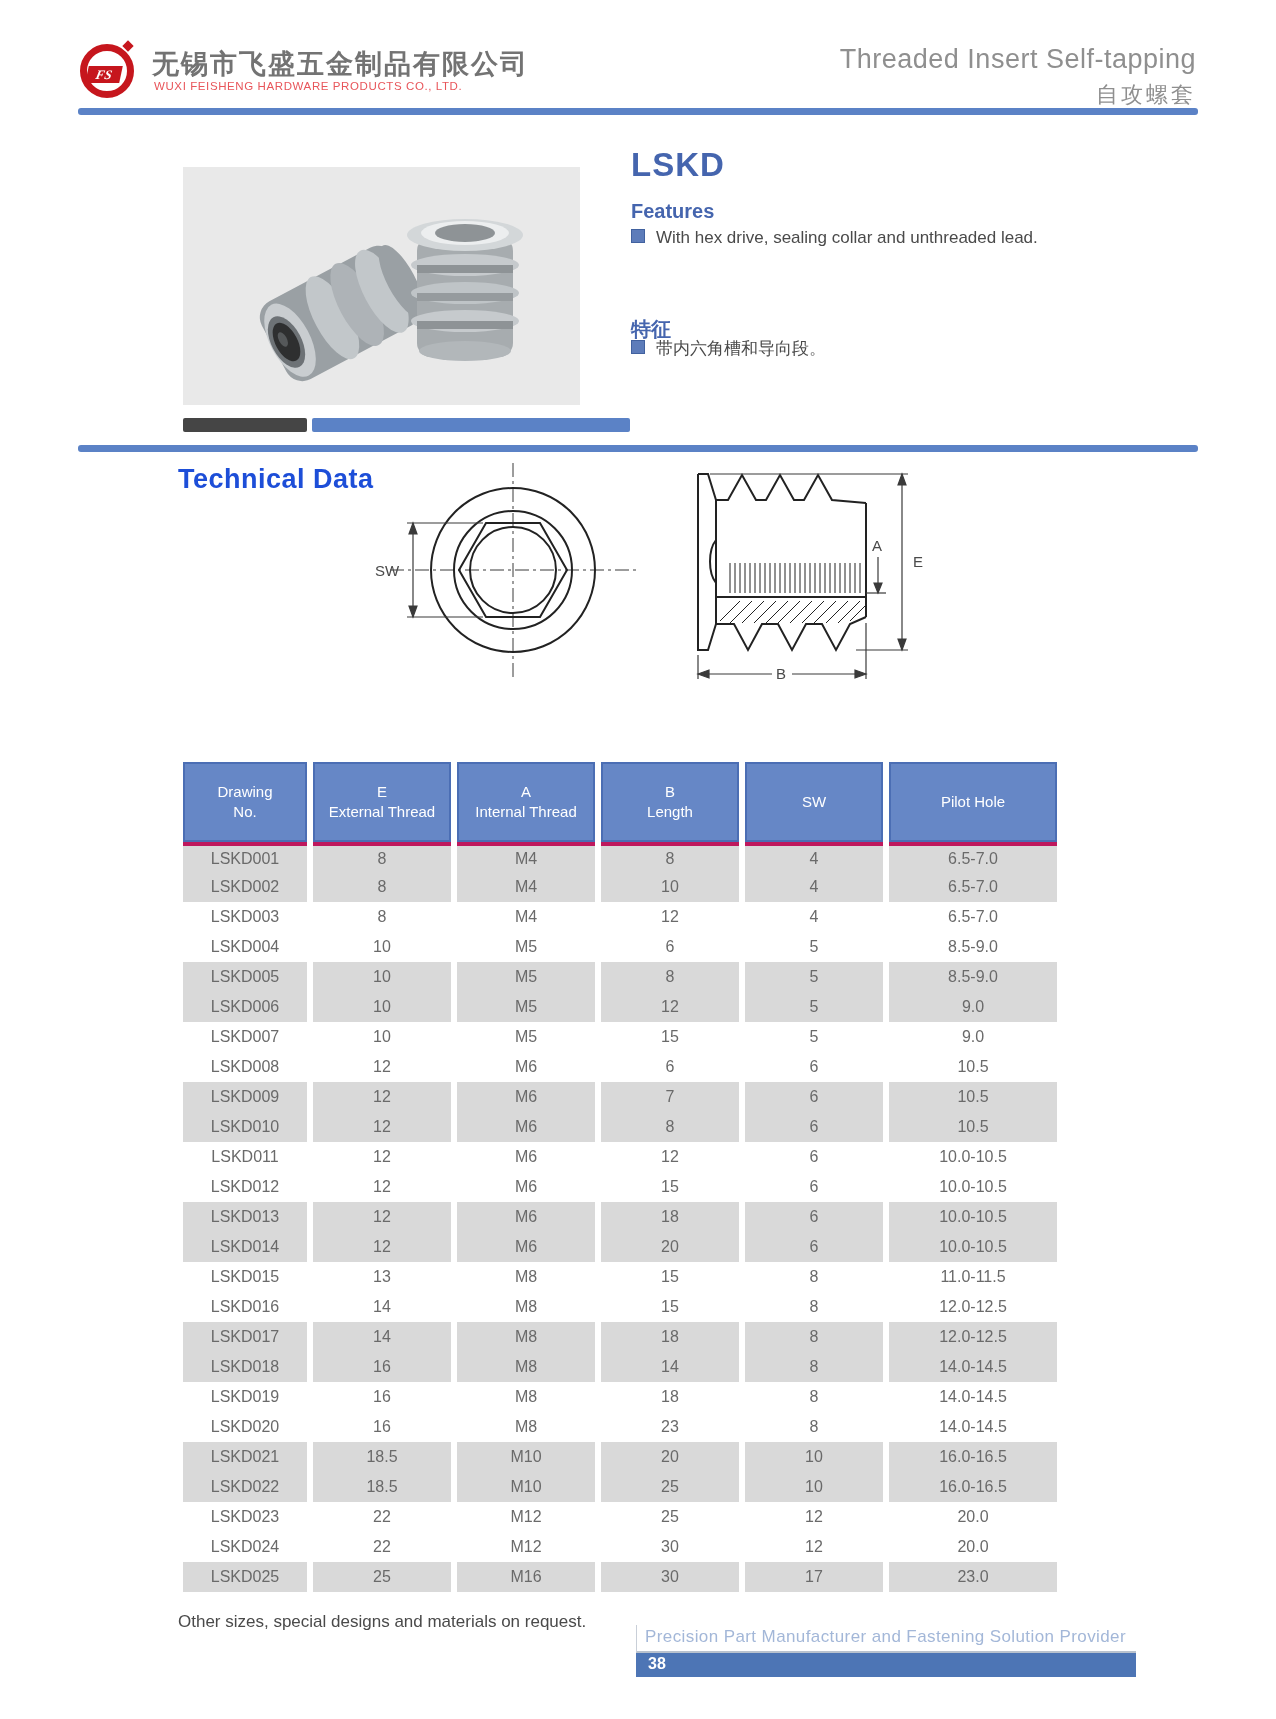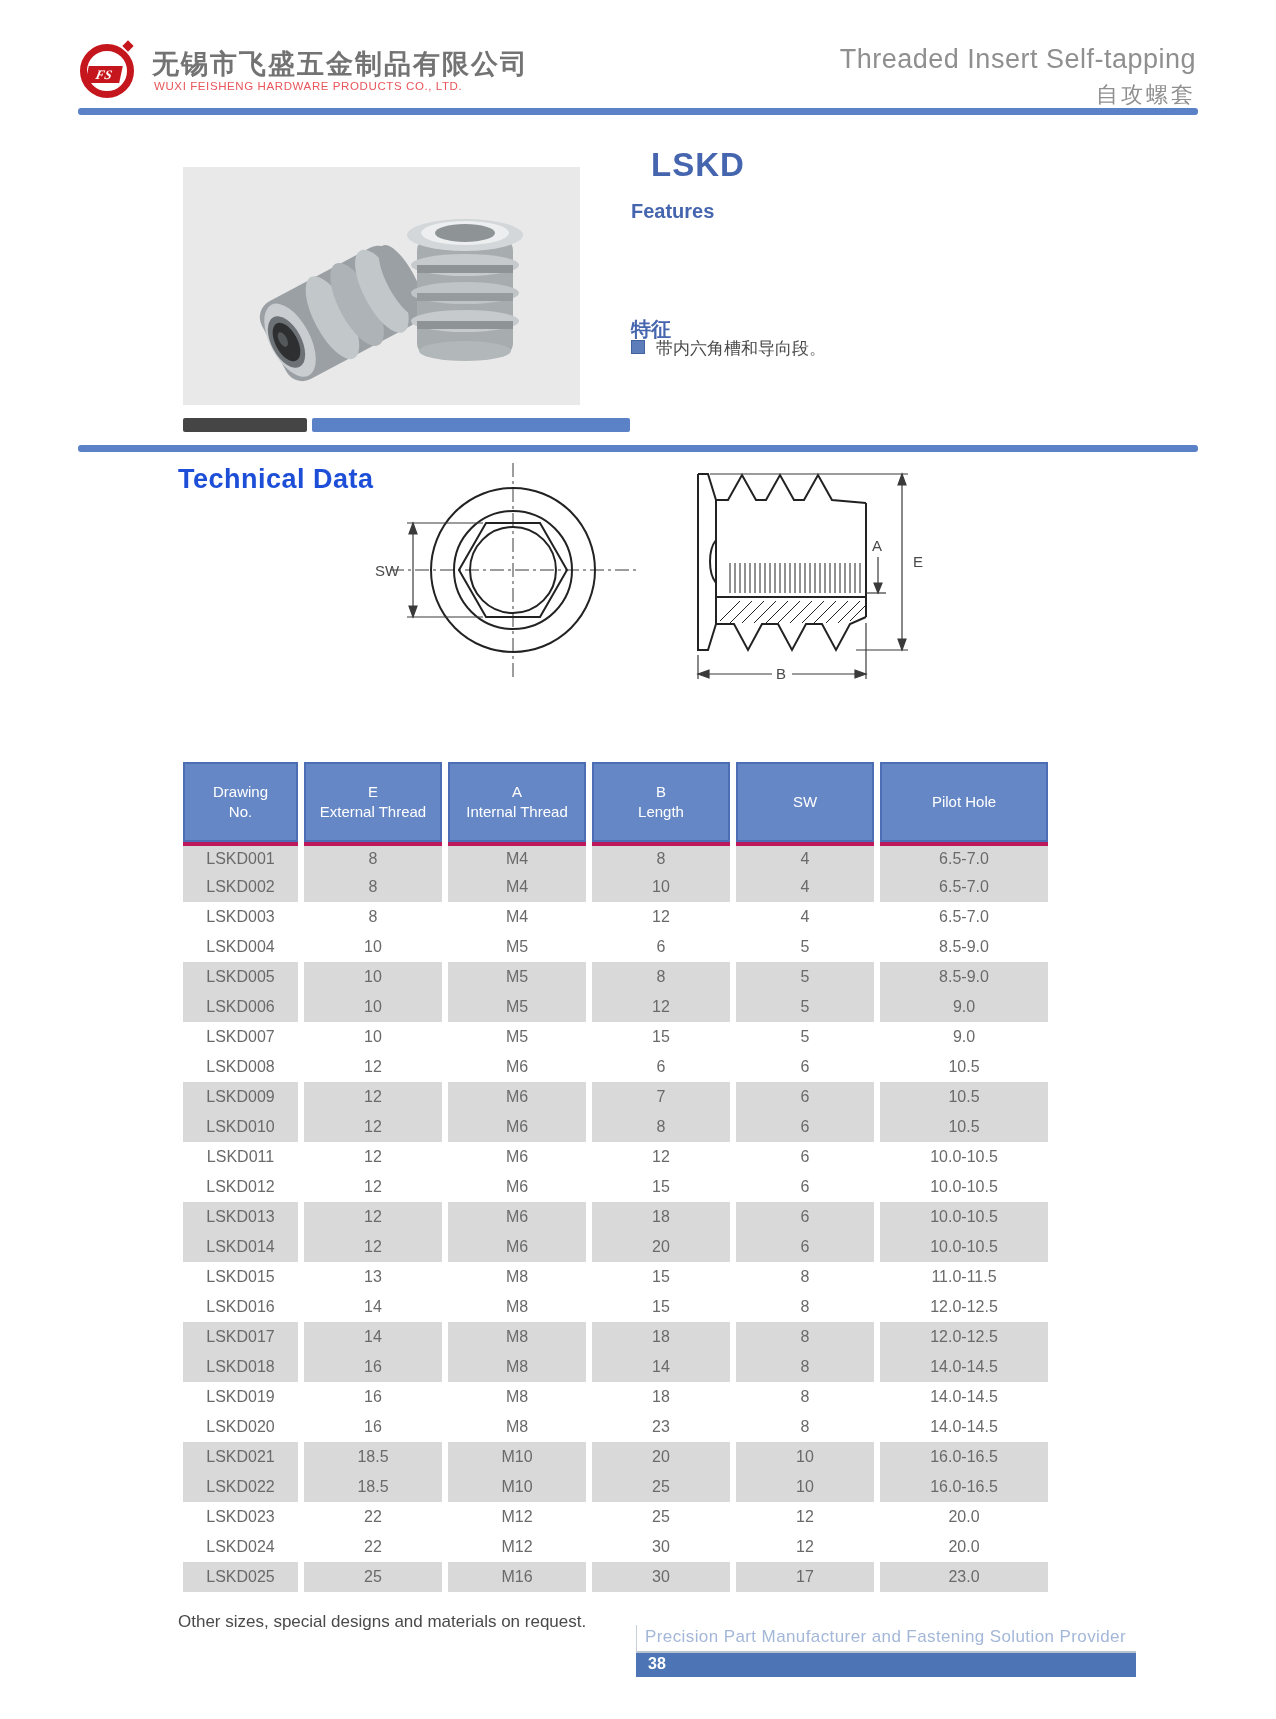--- a/index.html
+++ b/index.html
@@ -18,42 +18,42 @@
   .title-en { position:absolute; right:80px; top:44px; font-size:27px; color:#8f8f8f; letter-spacing:0.5px; }
   .title-zh { position:absolute; right:80px; top:80px; font-size:22px; color:#8f8f8f; letter-spacing:3px; }
   .rule { position:absolute; left:78px; width:1120px; height:7px; background:#5b82c6; border-radius:3px; }
   .rule-1 { top:108px; }
   .rule-2 { top:445px; }
 
   
   .photo-box { position:absolute; left:183px; top:167px; width:397px; height:238px; background:#e9e9e9; }
   .bar-dark { position:absolute; left:183px; top:418px; width:124px; height:14px; background:#454545; border-radius:2px; }
   .bar-blue { position:absolute; left:312px; top:418px; width:318px; height:14px; background:#5b82c6; border-radius:2px; }
-  .model-title { position:absolute; left:631px; top:146px; font-size:33px; font-weight:bold; color:#4565ae; letter-spacing:1px;margin-left:20px; }
+  .model-title { position:absolute; left:631px; top:146px; font-size:33px; font-weight:bold; color:#4565ae; letter-spacing:1px; }
   .feat-title { position:absolute; left:631px; font-size:20px; font-weight:bold; color:#4565ae; }
   .feat-title-en { top:200px; }
   .feat-title-zh { top:316px; }
   .feat-line { position:absolute; left:631px; display:flex; align-items:flex-start; gap:11px; width:560px; }
   .feat-line-en { top:227px; }
   .feat-line-zh { top:338px; }
   .bullet { width:14px; height:14px; background:#5d7cba; border:1px solid #41619f; margin-top:2px; flex:0 0 auto; }
   .feat-text { font-size:17px; color:#4a4a4a; line-height:1.25; }
 
   
   .tech-title { position:absolute; left:178px; top:464px; font-size:27px; font-weight:bold; color:#1d4ed8; letter-spacing:0.5px; }
   .drawing { position:absolute; }
   .drawing-front { left:345px; top:455px; }
   .drawing-side { left:670px; top:445px; }
   .drawing svg text { font-family:"Liberation Sans", sans-serif; font-size:15px; fill:#4a4a4a; }
 
   
   .spec-table { position:absolute; left:177px; top:762px; border-collapse:separate; border-spacing:6px 0; }
   .spec-table th { width:138px; height:80px; background:#6687c6; border:2px solid #4b6eb4; border-bottom:none;
                    color:#ffffff; font-weight:normal; font-size:15px; line-height:1.35; text-align:center; vertical-align:middle; }
-  .spec-table th.c0 { width:115px; } .spec-table th.c5 { width:168px; }
+  .spec-table th.c0 { width:124px; } .spec-table th.c5 { width:168px; }
   .spec-table thead th { border-bottom:2px solid #4b6eb4; }
   .spec-table tbody td { height:30px; text-align:center; font-size:16px; color:#6a6a6a; background:#ffffff; }
   .spec-table tbody tr:first-child td { border-top:4px solid #be185d; }
   .spec-table tbody tr:nth-child(4n+1) td, .spec-table tbody tr:nth-child(4n+2) td { background:#d9d9d9; }
 
   .note { position:absolute; left:178px; top:1612px; font-size:17px; color:#4a4a4a; }
 
   
   .footer { position:absolute; right:140px; top:1625px; display:flex; align-items:stretch;flex-direction:column; }
   .tagline { font-size:17px; color:#a3b7d8; padding:2px 10px 4px 8px; border-left:1px solid #c9cfd8; border-bottom:2px solid #b9c2ce; letter-spacing:0.4px; }
@@ -103,20 +103,24 @@
         <rect x="-48" y="-2" width="96" height="8" fill="#969b9e"></rect>
         <rect x="-48" y="26" width="96" height="8" fill="#8e9396"></rect>
       </g>
     </svg>
   </div>
   <div class="bar-dark"></div>
   <div class="bar-blue"></div>
 
   <div class="model-title">LSKD</div>
   <div class="feat-title feat-title-en">Features</div>
+  <div class="feat-line feat-line-en">
+    <span class="bullet"></span>
+    <span class="feat-text">With hex drive, sealing collar and unthreaded lead.</span>
+  </div>
   <div class="feat-title feat-title-zh">特征</div>
   <div class="feat-line feat-line-zh">
     <span class="bullet"></span>
     <span class="feat-text">带内六角槽和导向段。</span>
   </div>
 
   <div class="rule rule-2"></div>
   <div class="tech-title">Technical Data</div>
 
   <div class="drawing drawing-front">

